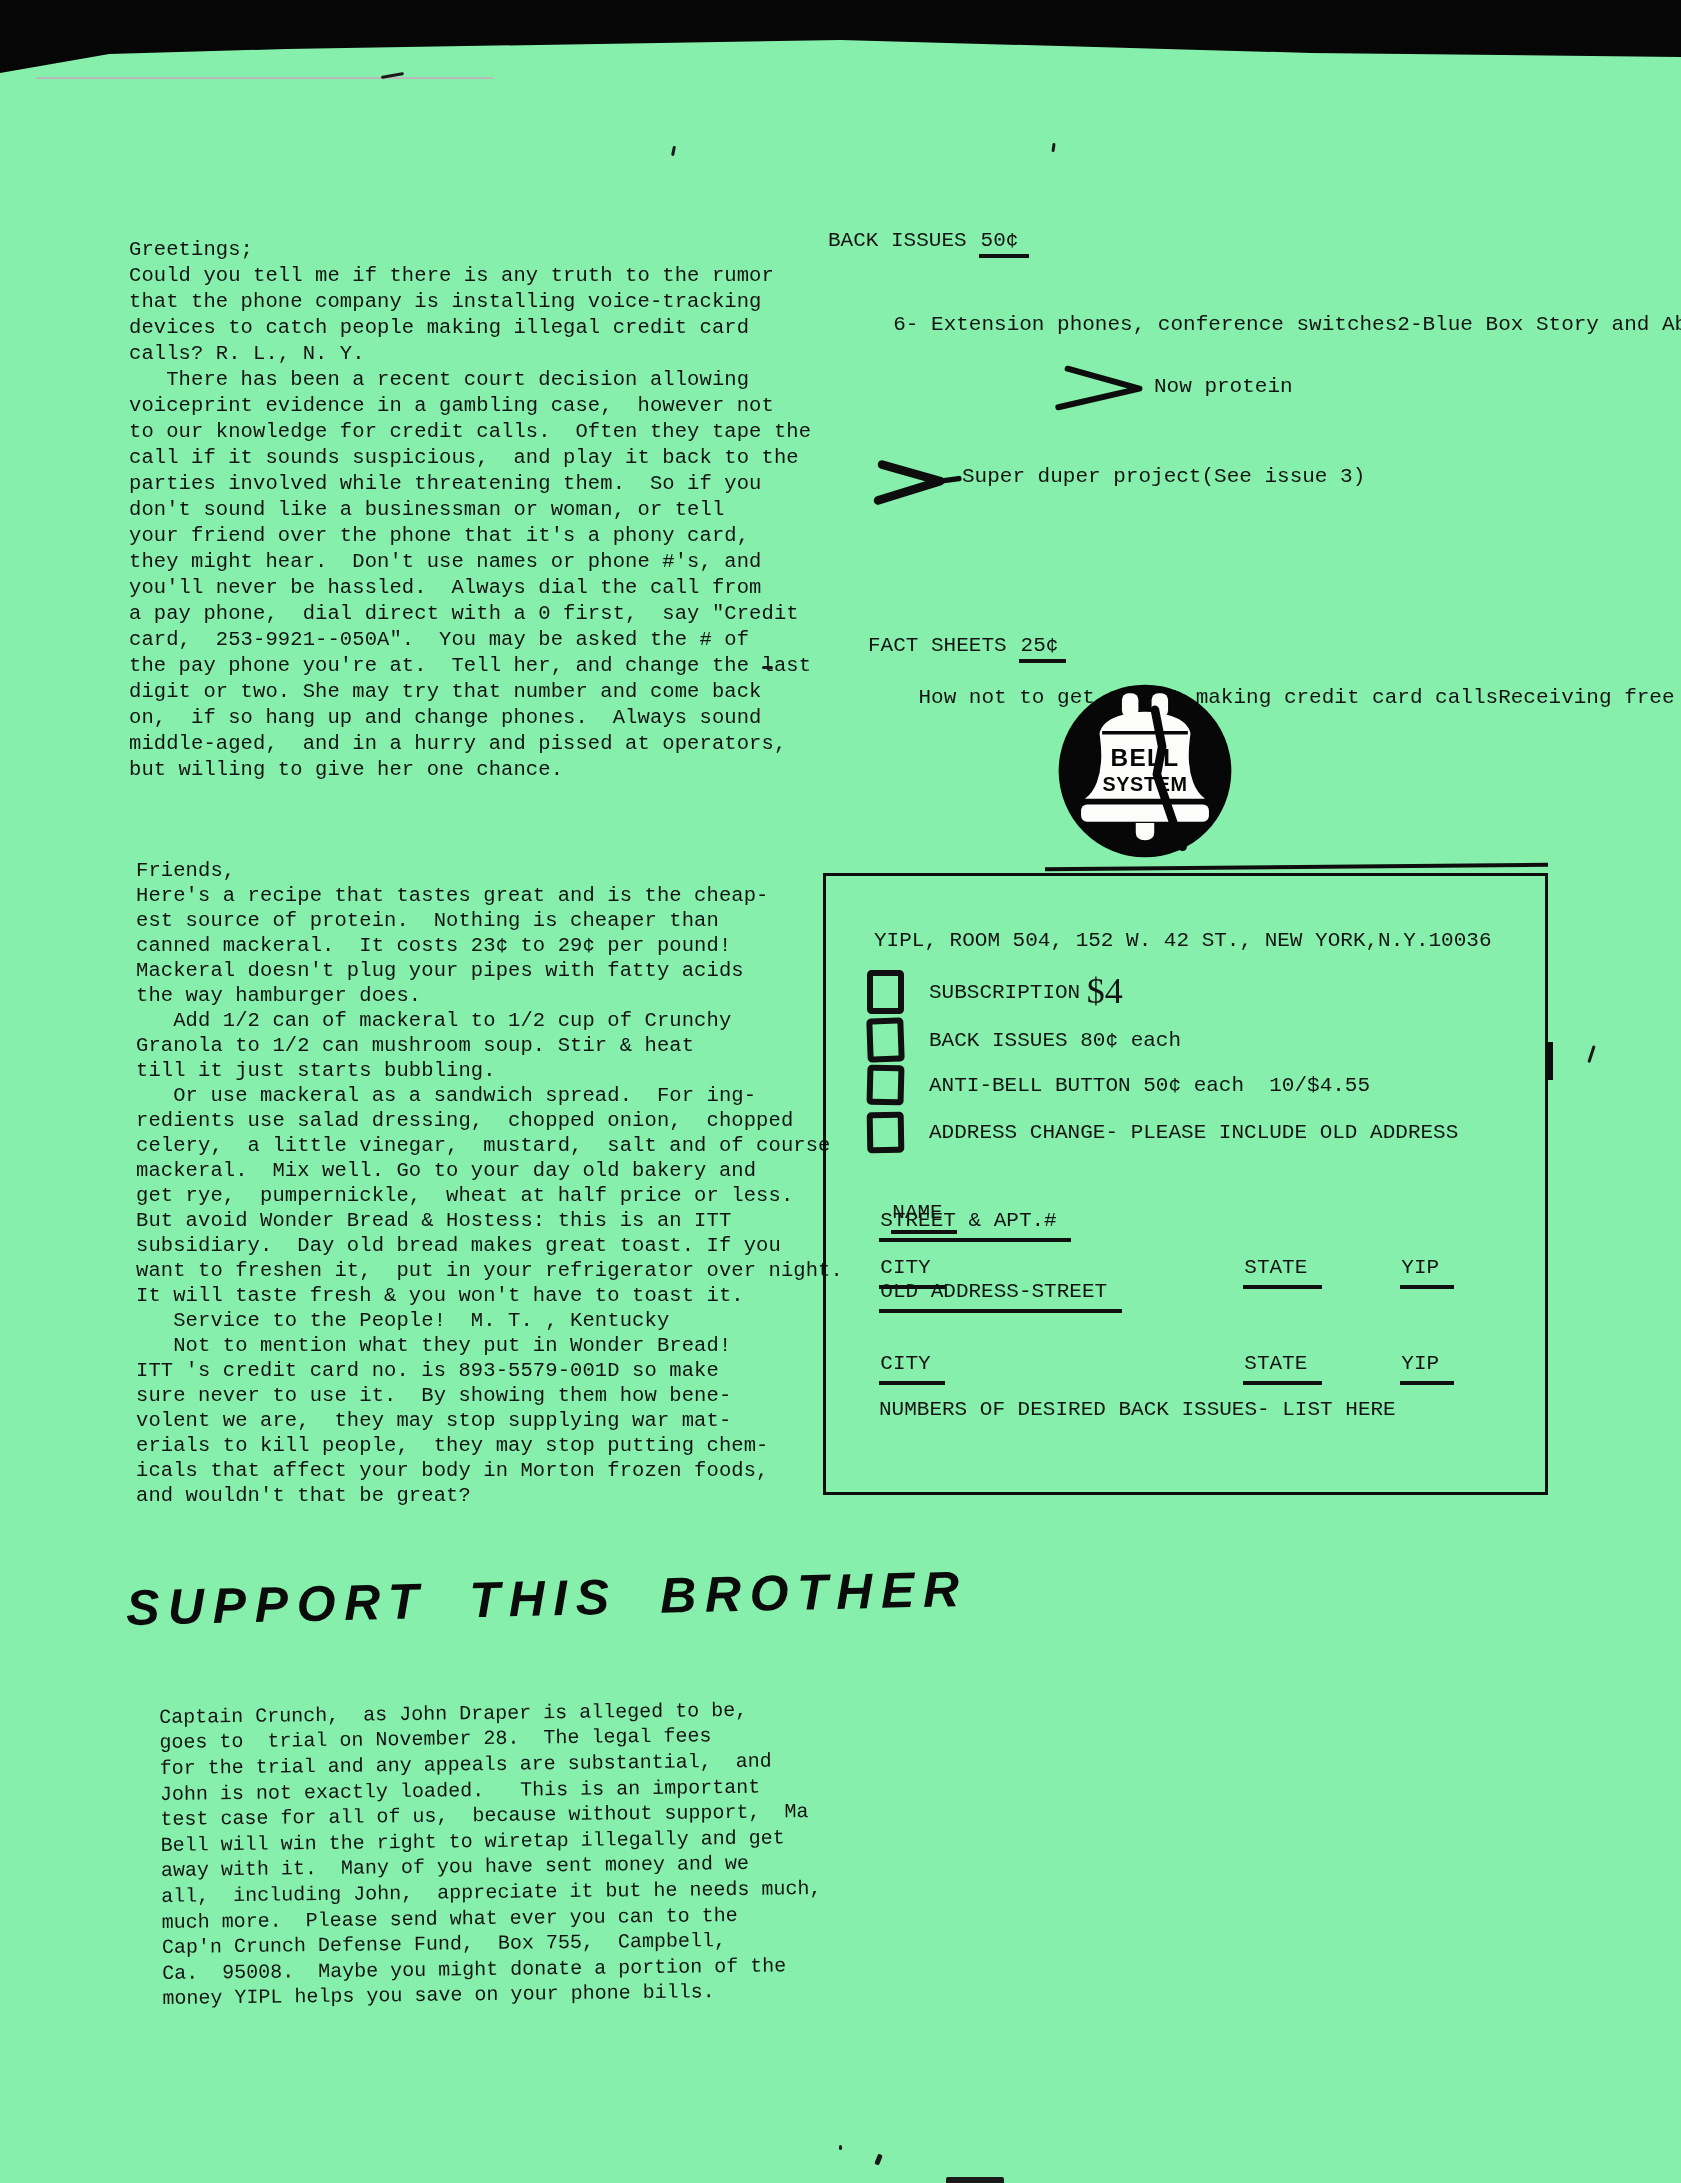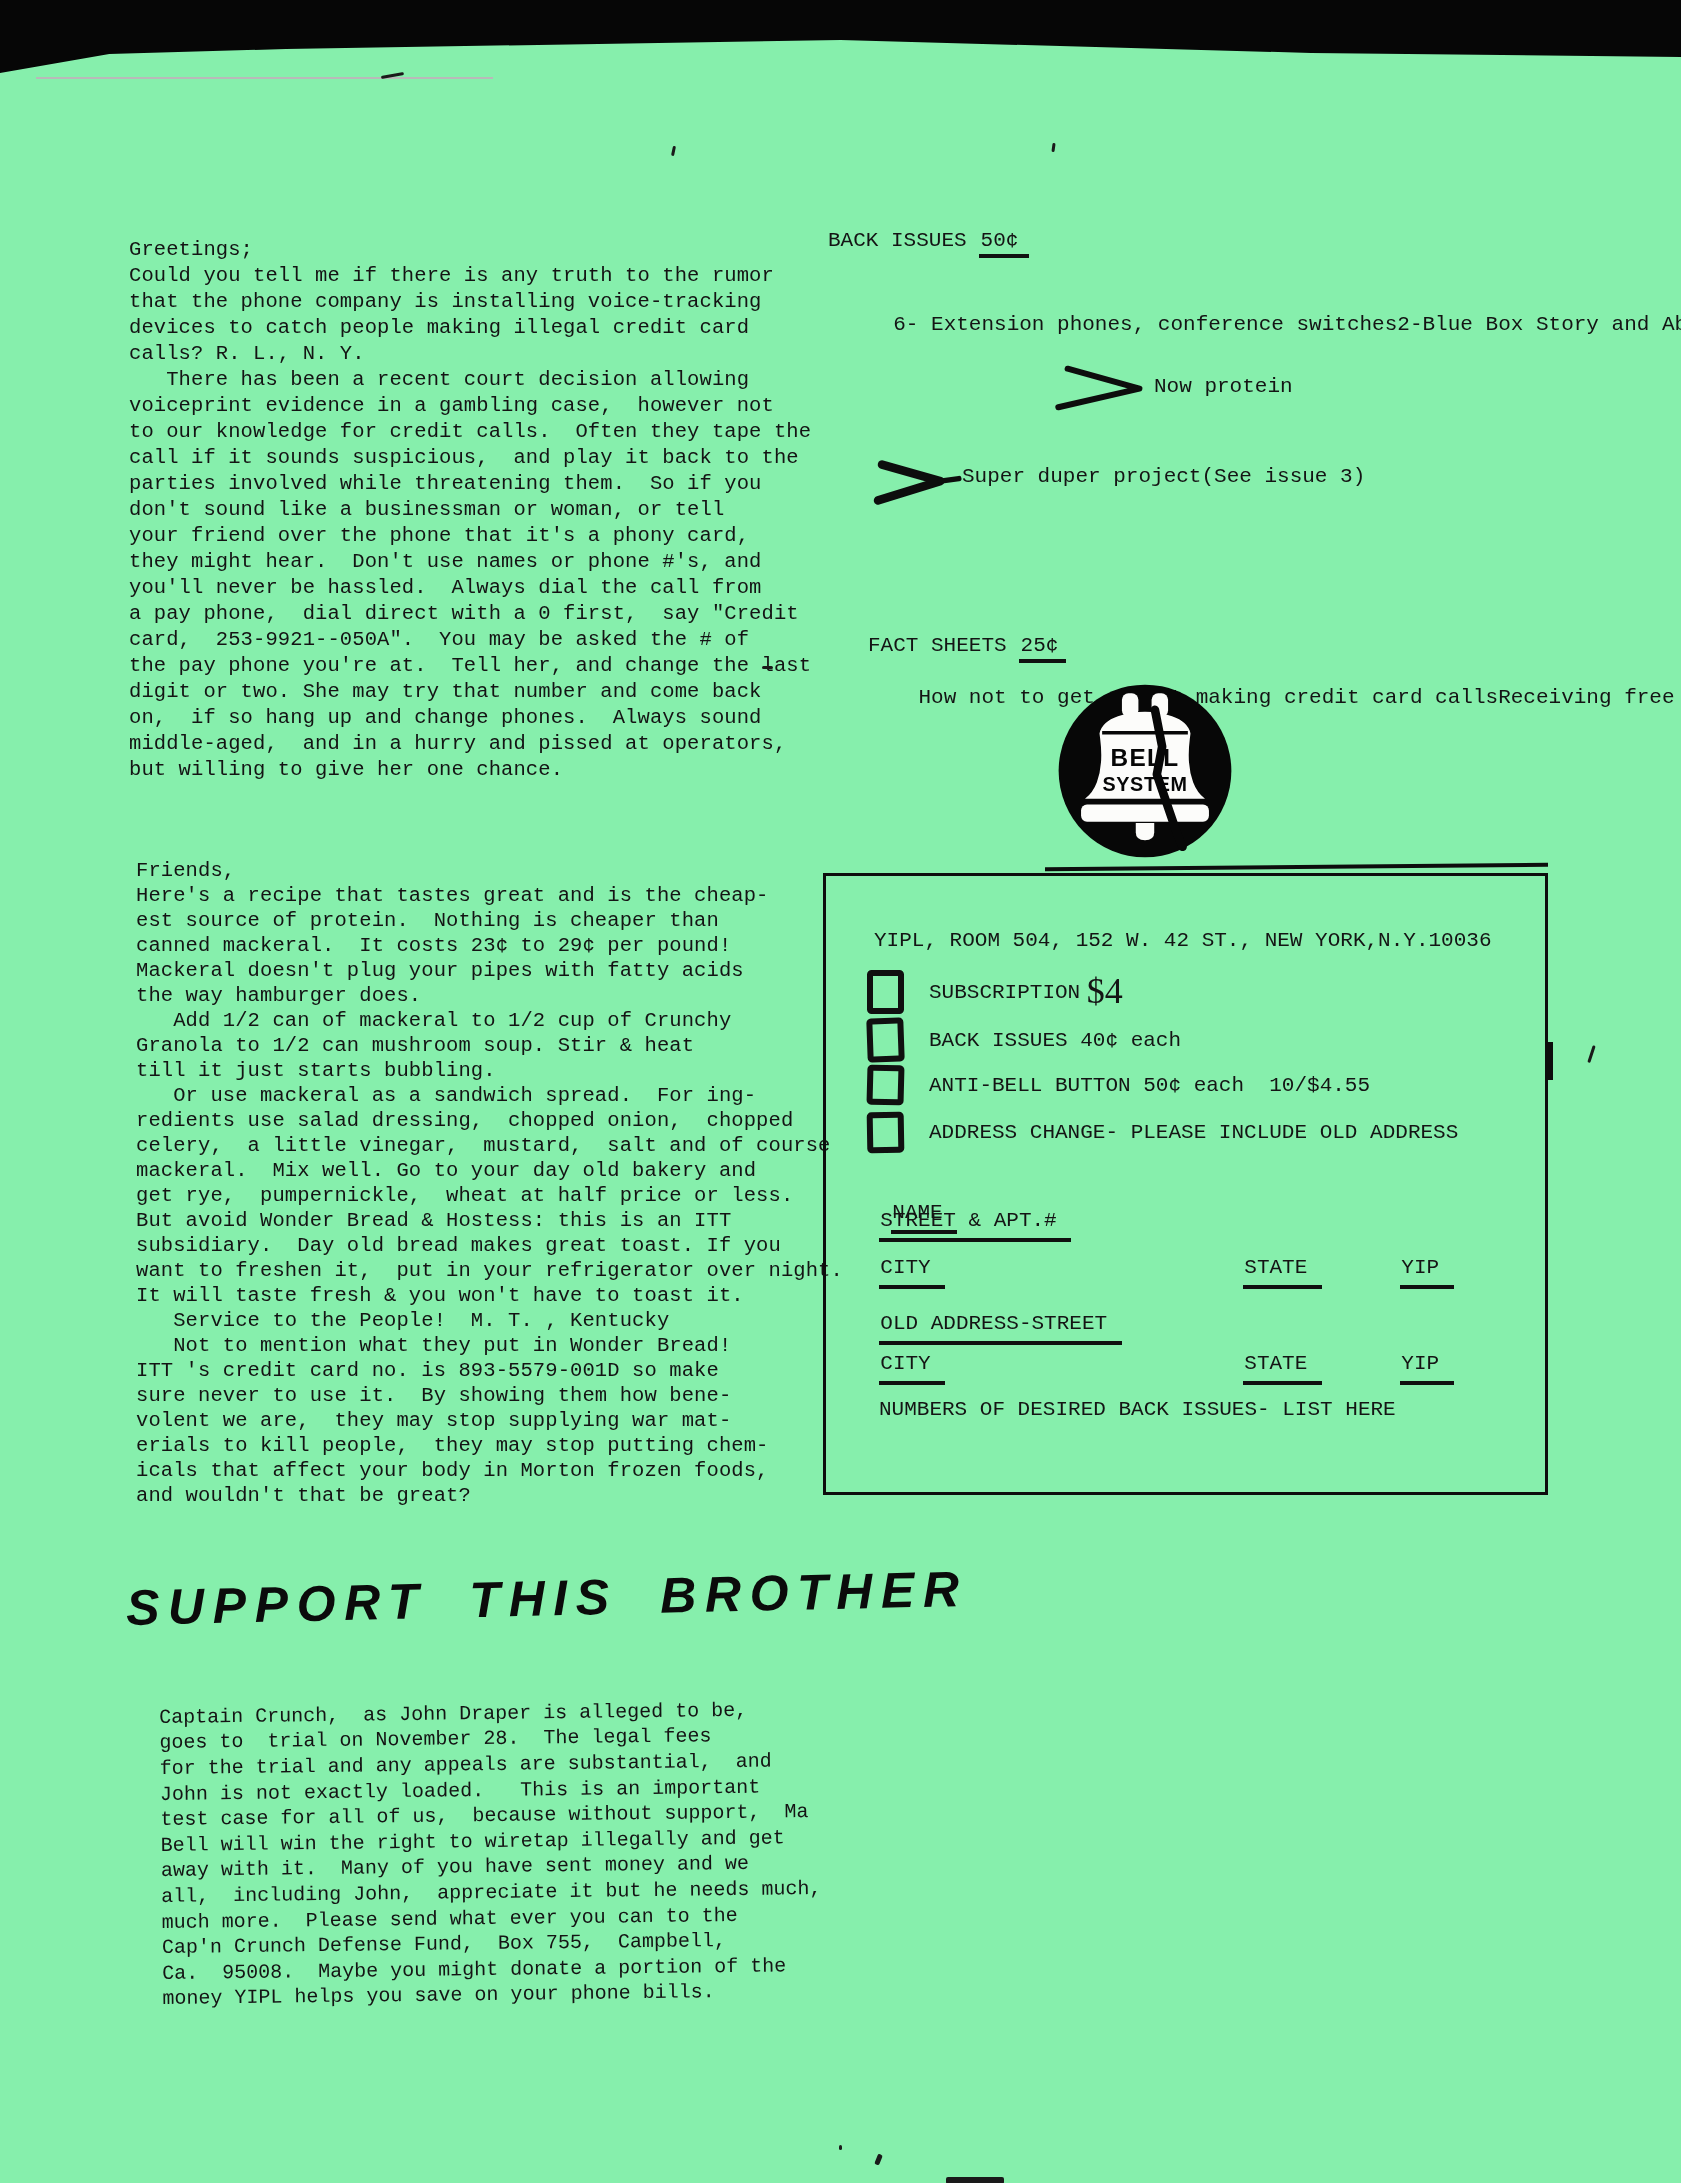--- a/index.html
+++ b/index.html
@@ -47,21 +47,21 @@
   .opt-row:nth-of-type(2) .cb{transform:rotate(-2deg);}
   .opt-row:nth-of-type(3) .cb{height:28px;transform:rotate(1.5deg);}
   .opt-row:nth-of-type(4) .cb{height:29px;transform:rotate(-1deg);}
   .opt-label{font-size:21px;white-space:pre;}
   .opt-big{font-family:"Liberation Serif",serif;font-size:36px;margin-left:6.6px;position:relative;top:-1.3px;}
   .field{position:absolute;font-size:21px;white-space:pre;border-bottom:4px solid #101010;padding:0 14.6px 6px 1.3px;}
   .nofill{border-bottom:none;padding:0;}
   .f-name{left:65px;top:285px;margin-top:40px;}
   .f-street{left:53px;top:333px;}
   .f-city1{left:53px;top:380px;}  .f-state1{left:417px;top:380px;} .f-zip1{left:574px;top:380px;}
-  .f-old{left:53px;top:436px;}
+  .f-old{left:53px;top:404px;}
   .f-city2{left:53px;top:476px;}  .f-state2{left:417px;top:476px;} .f-zip2{left:574px;top:476px;}
   .f-numbers{left:53px;top:522px;}
   
   .speck{position:absolute;background:#1a1a1a;border-radius:2px;}
   .sp-tilde{left:381px;top:74px;width:22.5px;height:3.3px;transform:rotate(-10deg);}
   .sp-q1{left:672px;top:146px;width:3.3px;height:10px;transform:rotate(12deg);}
   .sp-q2{left:1052px;top:143px;width:3.3px;height:9.3px;transform:rotate(8deg);}
   .sp-op{left:762px;top:666px;width:10.6px;height:3.3px;}
   .sp-slash{left:1590px;top:1045px;width:2.6px;height:18px;transform:rotate(18deg);}
   .sp-b1{left:876px;top:2154px;width:4.6px;height:11.3px;transform:rotate(22deg);}
@@ -130,21 +130,21 @@
     <div>
 
         <div class="opt-row">
           <span class="cb"></span>
           <span class="opt-label">SUBSCRIPTION</span>
           <span class="opt-big">$4</span>
         </div>
 
         <div class="opt-row">
           <span class="cb"></span>
-          <span class="opt-label">BACK ISSUES 40¢ each</span>
+          <span class="opt-label">BACK ISSUES 80¢ each</span>
           <span class="opt-big"></span>
         </div>
 
         <div class="opt-row">
           <span class="cb"></span>
           <span class="opt-label">ANTI-BELL BUTTON 50¢ each  10/$4.55</span>
           <span class="opt-big"></span>
         </div>
 
         <div class="opt-row">

